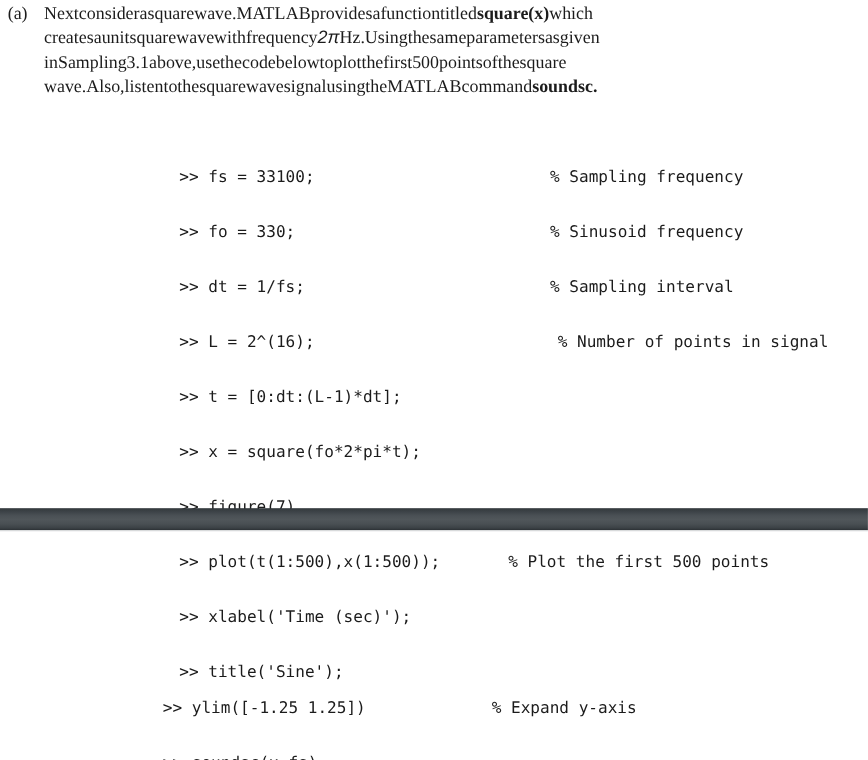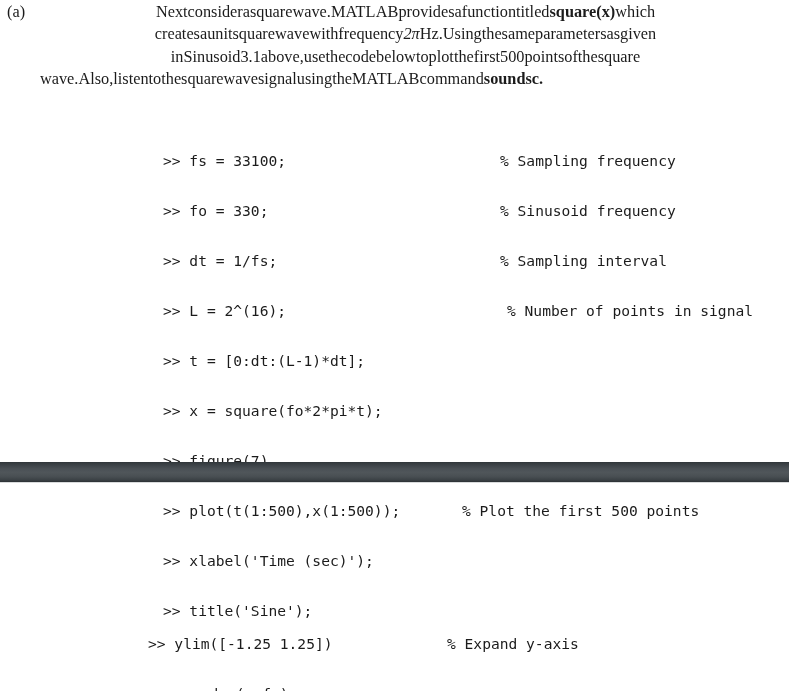--- a/index.html
+++ b/index.html
@@ -51,28 +51,28 @@
     text-align-last: left;
     word-spacing: 0.1px;
     hyphens: none;
   }
   .smallcaps {
     font-variant: small-caps;
     letter-spacing: 0.1px;
   }
   .bold-code { font-weight: bold; }
   .mathpi {
-    font-family: Liberation Serif, serif;
+    font-family: Liberation Sans, sans-serif;
     font-style: italic;
   }
 
   
   .jline {
     display: flex;
-    justify-content: center;
+    justify-content: flex-start;
     width: 731px;
     white-space: nowrap;
   }
   .jline.last { justify-content: flex-start; }
   .jline > span { display: inline-block; }
 
   
   .code-block {
     position: absolute;
     font-family: "DejaVu Sans Mono", "Liberation Mono", monospace;
@@ -159,21 +159,21 @@
           <span>Hz.</span>
           <span>Using</span>
           <span>the</span>
           <span>same</span>
           <span>parameters</span>
           <span>as</span>
           <span>given</span>
         </div>
         <div class="jline">
           <span>in</span>
-          <span>Sinusoid</span>
+          <span>Sampling</span>
           <span>3.1</span>
           <span>above,</span>
           <span>use</span>
           <span>the</span>
           <span>code</span>
           <span>below</span>
           <span>to</span>
           <span>plot</span>
           <span>the</span>
           <span>first</span>

